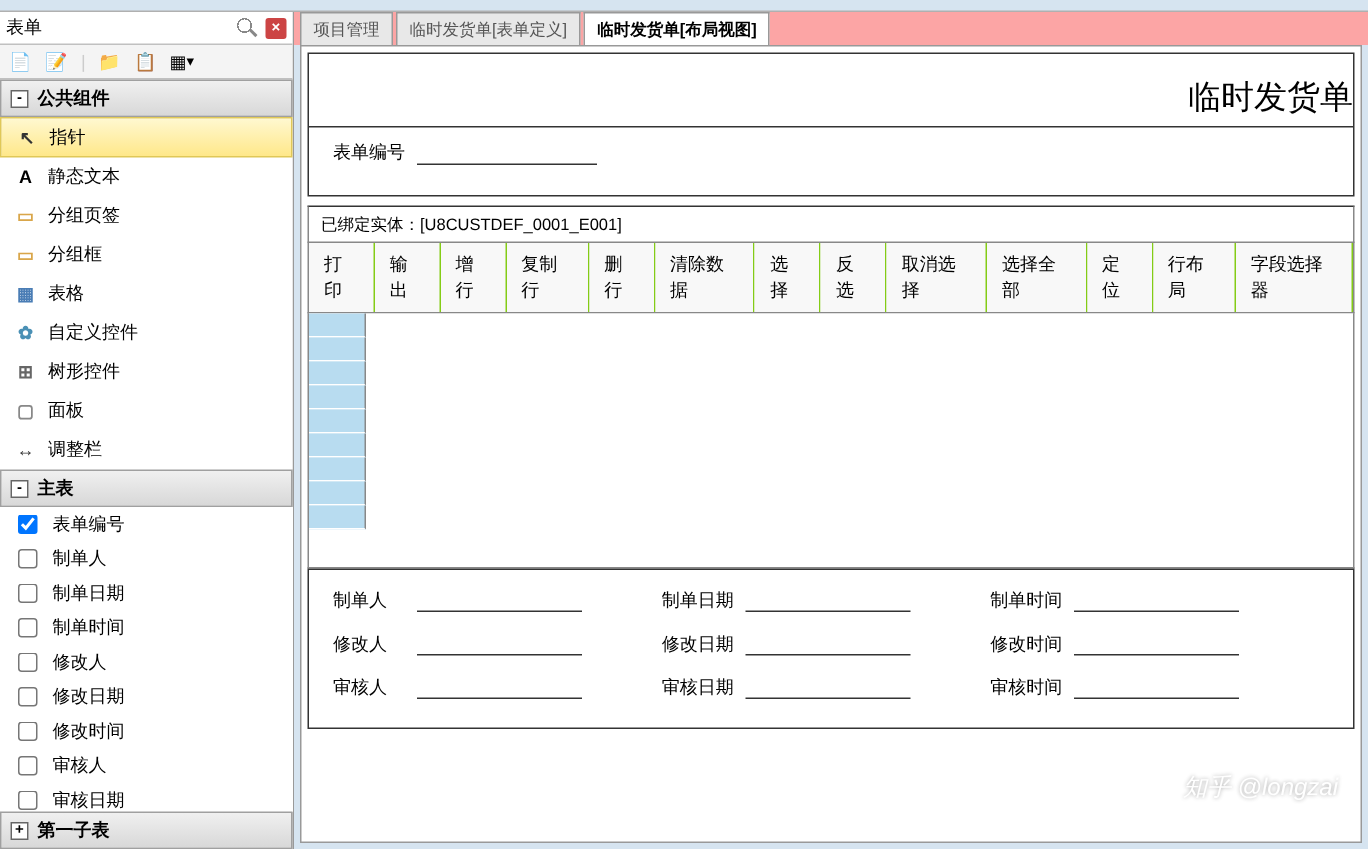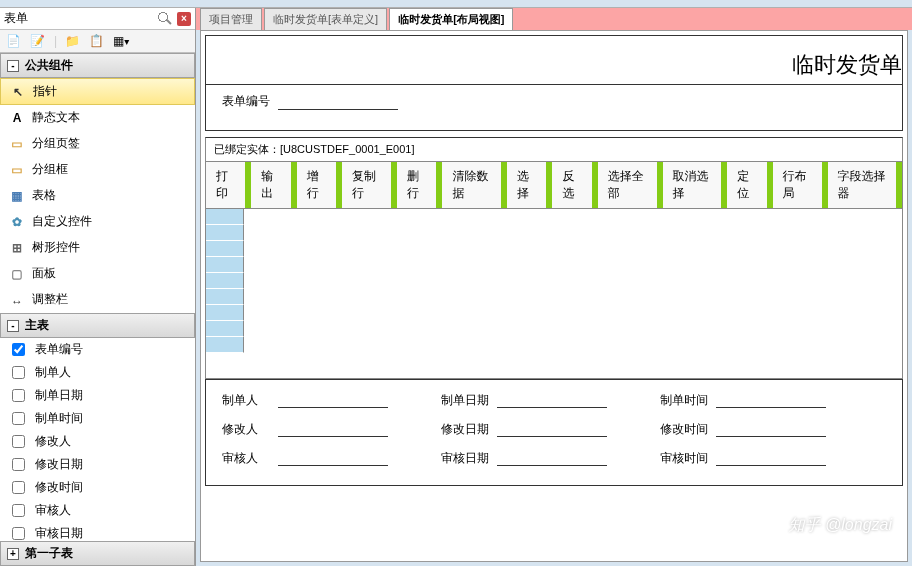--- a/index.html
+++ b/index.html
@@ -29,21 +29,21 @@
 .tab.active { background: #fff; font-weight: bold; color: #000; }
 .canvas { flex: 1; background: #fff; margin: 0 4px 4px 4px; border: 1px solid #999; padding: 4px; overflow: auto; }
 .form-box { border: 1px solid #333; margin-bottom: 6px; }
 .form-title { text-align: right; font-size: 22px; font-family: SimSun; padding: 14px 0 4px; border-bottom: none; }
 .form-header-area { padding: 8px 16px 20px; border-top: 1px solid #333; }
 .form-field-row { display: flex; align-items: center; gap: 8px; }
 .form-field-label { font-size: 12px; }
 .form-field-input { border: none; border-bottom: 1px solid #333; width: 120px; height: 16px; }
 .bound-entity { border: 1px solid #888; padding: 4px 8px; font-size: 11px; border-top: 1px solid #333; margin-top: 0; }
 .grid-toolbar { display: flex; border: 1px solid #888; border-top: none; }
-.grid-toolbar .tbtn { padding: 6px 10px; border-right: 6px solid #84cc16; cursor: pointer; background: #f8f8f8; font-size: 12px; }
+.grid-toolbar .tbtn { padding: 6px 10px; border-right: 1px solid #84cc16; cursor: pointer; background: #f8f8f8; font-size: 12px; }
 .grid-body { border: 1px solid #888; border-top: none; height: 170px; display: flex; }
 .grid-rowcol { width: 38px; background: #fff; }
 .grid-rowhead { height: 16px; background: #b8dcf0; border-bottom: 1px solid #fff; border-right: 1px solid #888; }
 .grid-content { flex: 1; background: #fff; }
 .detail-fields { border: 1px solid #333; border-top: 1px solid #333; display: flex; flex-wrap: wrap; padding: 12px 16px 6px; gap: 0; }
 .detail-field { display: flex; align-items: center; width: 33%; margin-bottom: 12px; }
 .detail-field .dlabel { width: 56px; }
 .detail-field .dinput { border: none; border-bottom: 1px solid #333; width: 110px; height: 14px; }
 .watermark { position: absolute; right: 20px; bottom: 30px; color: #fff; font-size: 16px; opacity: 0.7; font-style: italic; text-shadow: 0 0 3px rgba(0,0,0,0.5); pointer-events: none; }
 </style>
@@ -179,22 +179,22 @@
       <div class="bound-entity">已绑定实体：[U8CUSTDEF_0001_E001]</div>
       <div class="grid-toolbar" id="grid-toolbar">
           <div class="tbtn">打印</div>
           <div class="tbtn">输出</div>
           <div class="tbtn">增行</div>
           <div class="tbtn">复制行</div>
           <div class="tbtn">删行</div>
           <div class="tbtn">清除数据</div>
           <div class="tbtn">选择</div>
           <div class="tbtn">反选</div>
+          <div class="tbtn">取消选择</div>
           <div class="tbtn">选择全部</div>
-          <div class="tbtn">取消选择</div>
           <div class="tbtn">定位</div>
           <div class="tbtn">行布局</div>
           <div class="tbtn">字段选择器</div>
         </div>
       <div class="grid-body">
         <div class="grid-rowcol">
           <div class="grid-rowhead"></div>
           <div class="grid-rowhead"></div>
           <div class="grid-rowhead"></div>
           <div class="grid-rowhead"></div>

